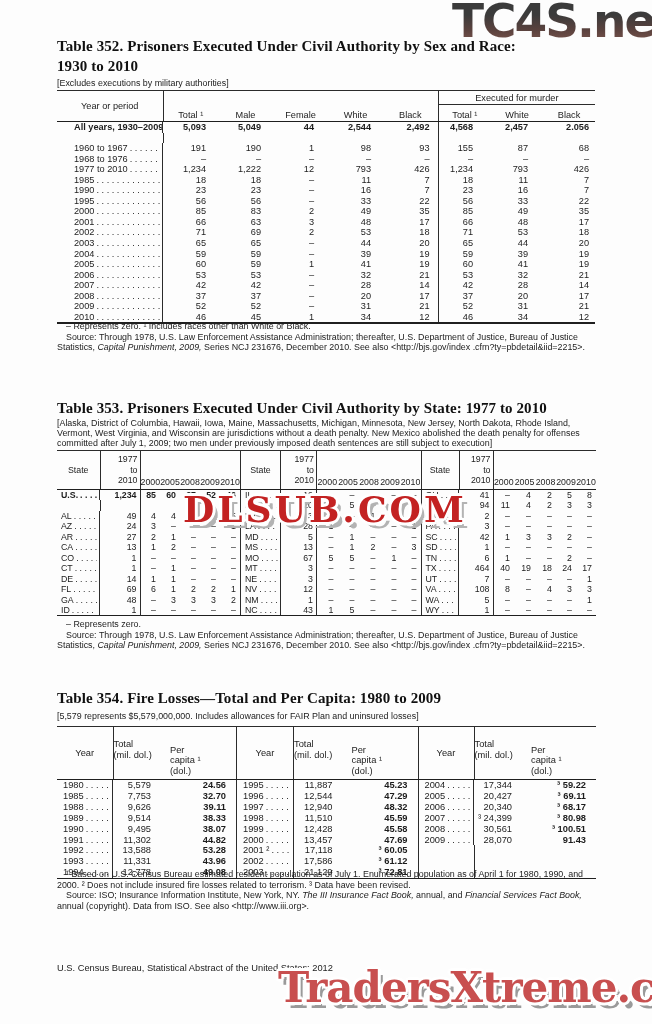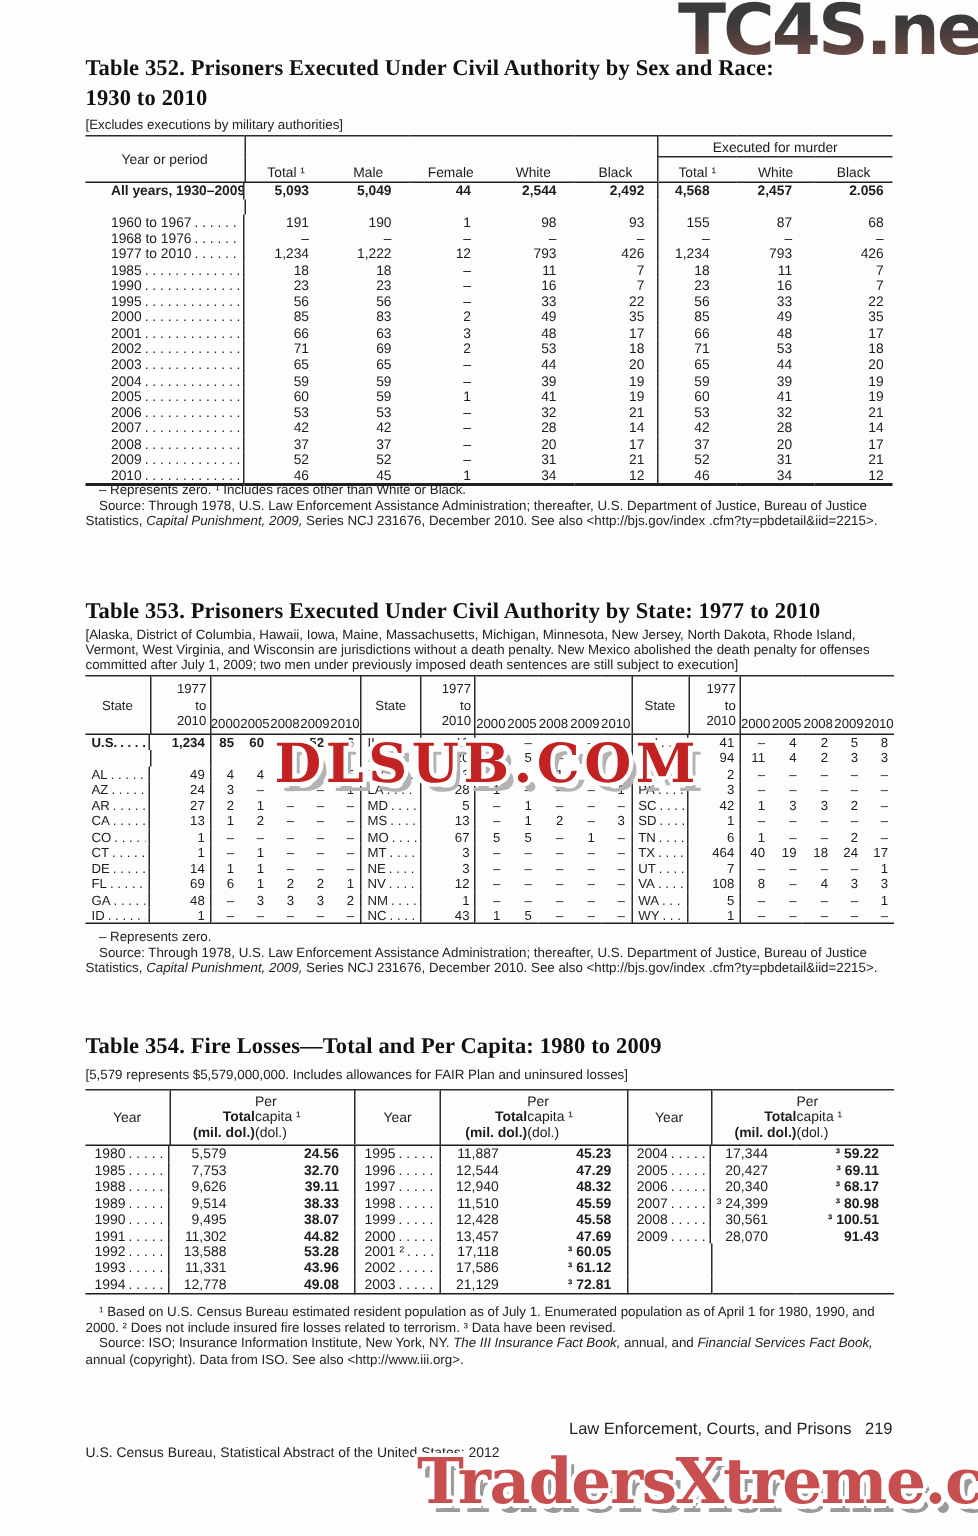--- a/index.html
+++ b/index.html
@@ -58,21 +58,21 @@
   .t353 td{height:10.45px;line-height:10.45px;text-align:right;padding-right:4px;}
   .t353 td:first-child{border-right:1px solid #2b2b2b;text-align:left;padding:0 0 0 4px;}
   .t353 td:nth-child(2){border-right:1px solid #2b2b2b;padding-right:3px;}
   .bl{border-left:1px solid #2b2b2b;}
   .g1 tbody tr:first-child{font-weight:700;}
 
   
   .t354{border-top:1px solid #2b2b2b;border-bottom:1.6px solid #1f1f1f;font-size:9.3px;}
   .t354 th{font-weight:400;font-size:9.3px;border-bottom:1.5px solid #1f1f1f;height:34px;}
   .t354 .yh4{text-align:center;vertical-align:middle;border-right:1px solid #2b2b2b;}
-  .t354 .tot{text-align:right;vertical-align:bottom;line-height:10.8px;padding-bottom:2px;font-weight:bold;}
+  .t354 .tot{text-align:left;vertical-align:bottom;line-height:10.8px;padding-bottom:18px;}
   .t354 .pc{text-align:left;vertical-align:bottom;line-height:10.8px;padding-bottom:2px;padding-right:7px;}
   .t354 td{height:10.9px;line-height:10.9px;text-align:right;}
   .t354 td:first-child{border-right:1px solid #2b2b2b;text-align:left;}
   .t354 td.lbl{padding-left:6px;}
   .t354 td:nth-child(2){padding-right:19px;}
   .t354 td:nth-child(3){padding-right:10px;font-weight:bold;}
 
   
   .foot-head{font-size:11px;color:#222;text-align:right;}
   .foot-head .pg{margin-left:9px;}
@@ -1170,20 +1170,19 @@
           </tr>
         </tbody>
     </table>
   </div>
 
   <div class="fn abs" style="top:869px">
     <p>¹ Based on U.S. Census Bureau estimated resident population as of July 1. Enumerated population as of April 1 for 1980, 1990, and 2000. ² Does not include insured fire losses related to terrorism. ³ Data have been revised.</p>
     <p><span>Source: ISO; Insurance Information Institute, New York, NY. </span><i>The III Insurance Fact Book,</i><span> annual, and </span><i>Financial Services Fact Book,</i><span> annual (copyright). Data from ISO. See also &lt;http://www.iii.org&gt;.</span></p>
   </div>
 
-  <div class="foot-head abs" style="top:947px"><span>Law Enforcement, Courts, and Prisons</span><span class="pg">219</span></div>
   <div class="foot-credit abs" style="top:963px">U.S. Census Bureau, Statistical Abstract of the United States: 2012</div>
 
   <div class="wm wm-top">TC4S.net</div>
   <div class="wm wm-mid">DLSUB.COM</div>
   <div class="wm wm-bot">TradersXtreme.com</div>
 
 </div>
 
 </body></html>

